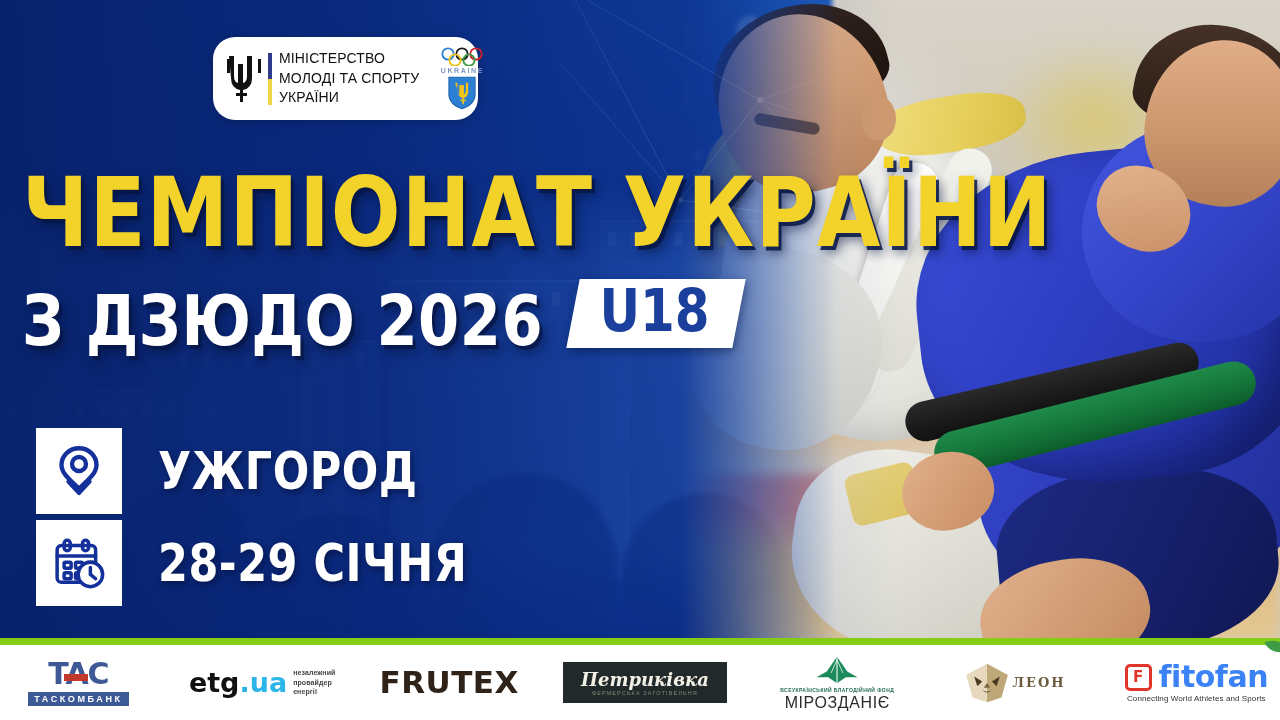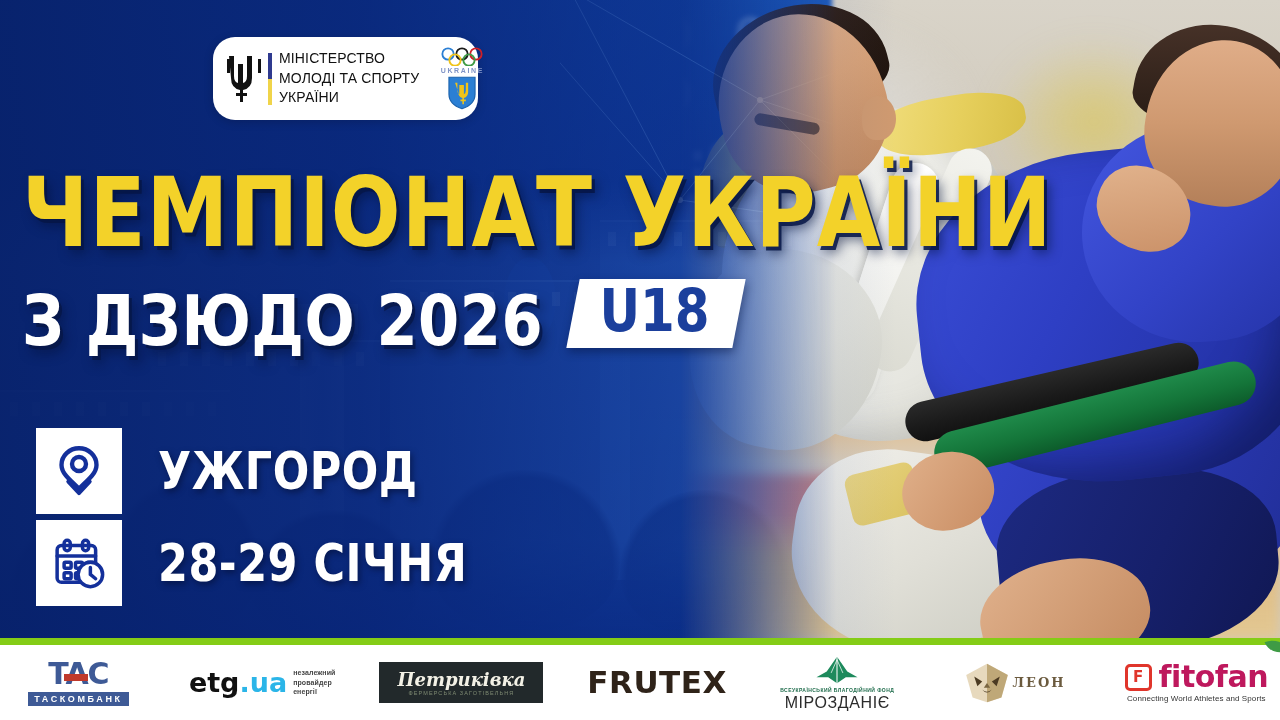--- a/index.html
+++ b/index.html
@@ -509,21 +509,21 @@
   .sp-fito { flex-direction: column; align-items: center; gap: 2px; }
   .fito-row { display: flex; align-items: center; gap: 7px; }
   .fito-mark {
     width: 27px; height: 27px; border: 3px solid #e0352b; border-radius: 5px;
     display: flex; align-items: center; justify-content: center;
     font-family: "DejaVu Sans", sans-serif; font-weight: 700;
     font-size: 15px; color: #e0352b; line-height: 1;
   }
   .fito-name {
     font-family: "DejaVu Sans", sans-serif; font-weight: 700;
-    font-size: 30px; color: #be185d; line-height: 1; letter-spacing: -.5px;
+    font-size: 30px; color: #3b82f6; line-height: 1; letter-spacing: -.5px;
   }
   .fito-tag {
     font-family: "Liberation Sans", sans-serif; font-size: 8px;
     color: #333; letter-spacing: .1px;
   }
 </style>
 </head>
 <body>
 
 <div class="poster">
@@ -724,30 +724,30 @@
       <div class="etg-main">
         <span>etg</span><span class="etg-ua">.ua</span>
       </div>
       <div class="etg-tag">
         <div>незалежний</div>
         <div>провайдер</div>
         <div>енергії</div>
       </div>
     </div>
 
+    <div class="sp">
+      <div class="frutex">FRUTEX</div>
+      <span class="frutex-leaf"></span>
+    </div>
+
     <div class="sp sp-petr">
       <div class="petr-box">
         <div class="petr-name">Петриківка</div>
         <div class="petr-sub">фермерська заготівельня</div>
       </div>
-    </div>
-
-    <div class="sp">
-      <div class="frutex">FRUTEX</div>
-      <span class="frutex-leaf"></span>
     </div>
 
 
     <div class="sp sp-mir">
       <svg class="mir-mark" viewBox="0 0 60 40">
         <path d="M30 2 L44 22 L58 30 L42 30 L30 38 L18 30 L2 30 L16 22 Z" fill="#1d8a5c"></path>
         <path d="M30 2 L30 38" stroke="#ffffff" stroke-width="1.4"></path>
         <path d="M30 6 L38 24" stroke="#ffffff" stroke-width="1"></path>
         <path d="M30 6 L22 24" stroke="#ffffff" stroke-width="1"></path>
       </svg>

